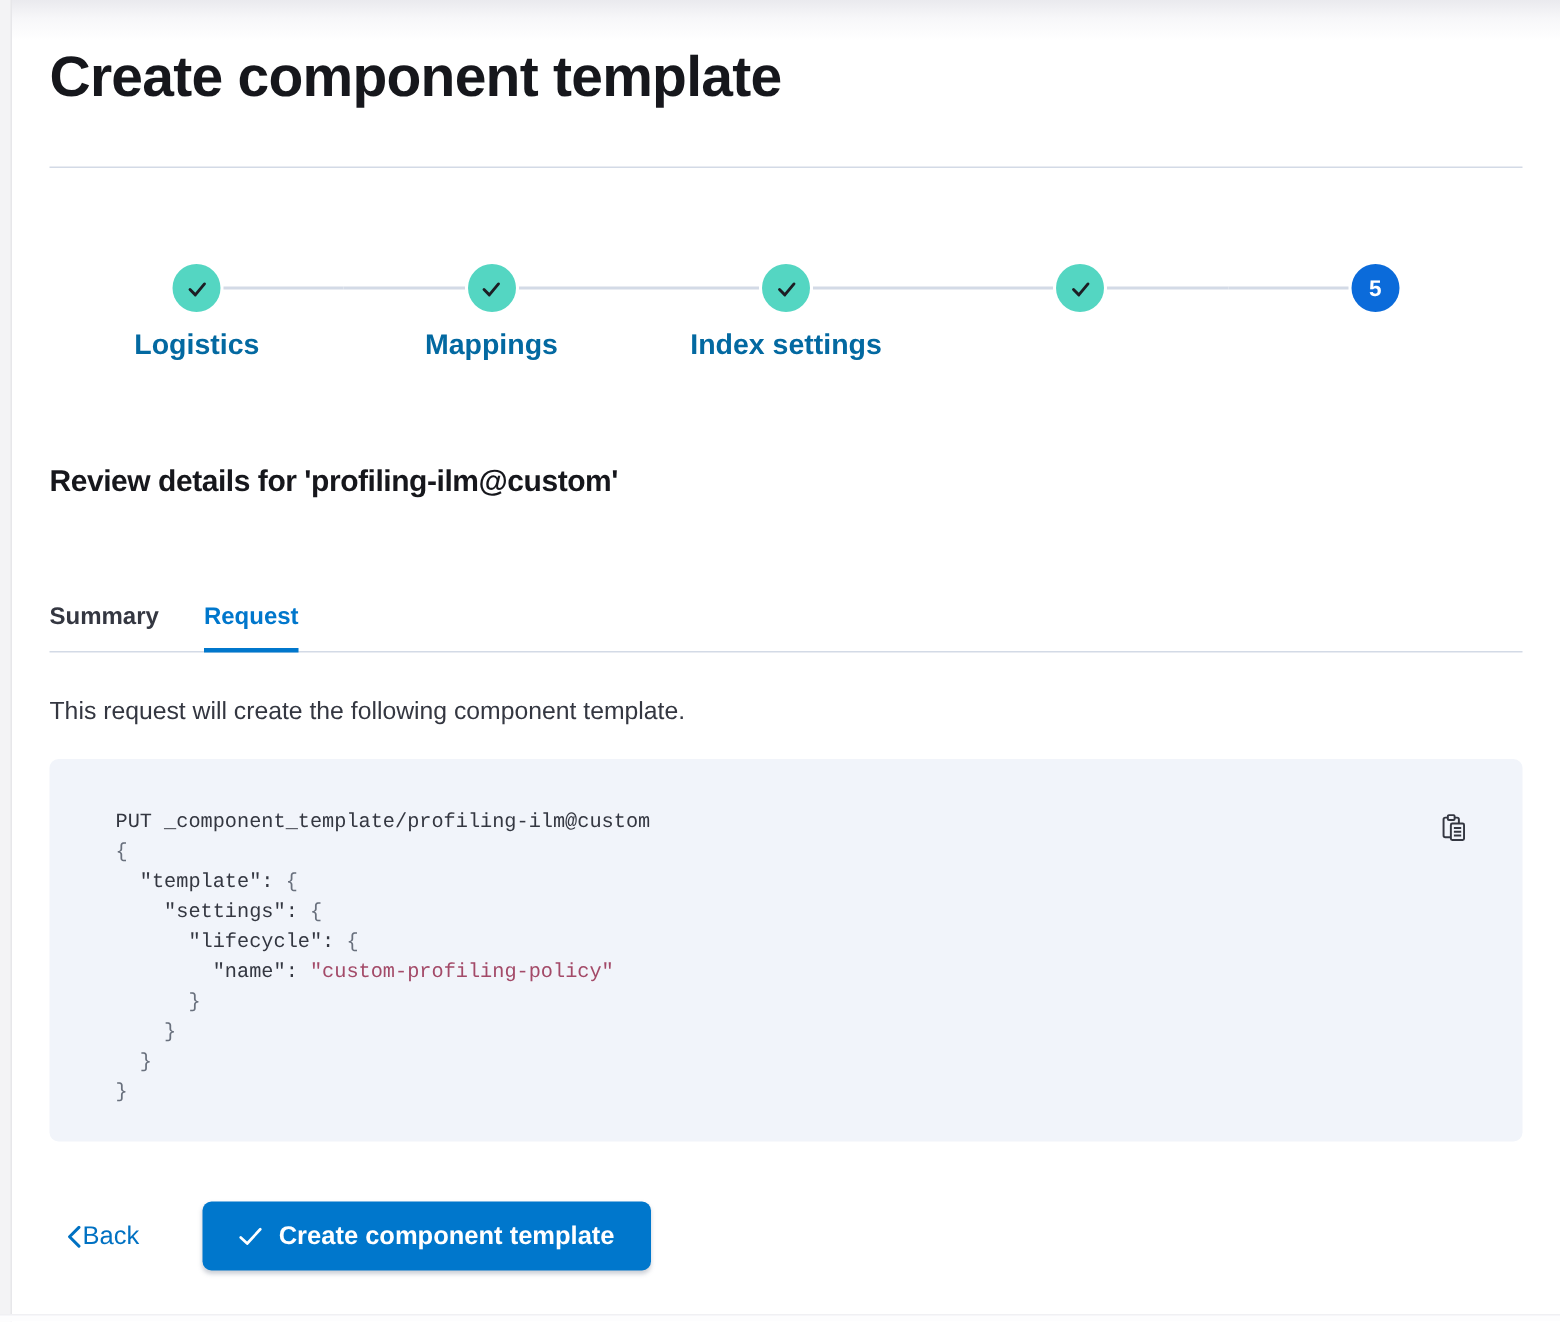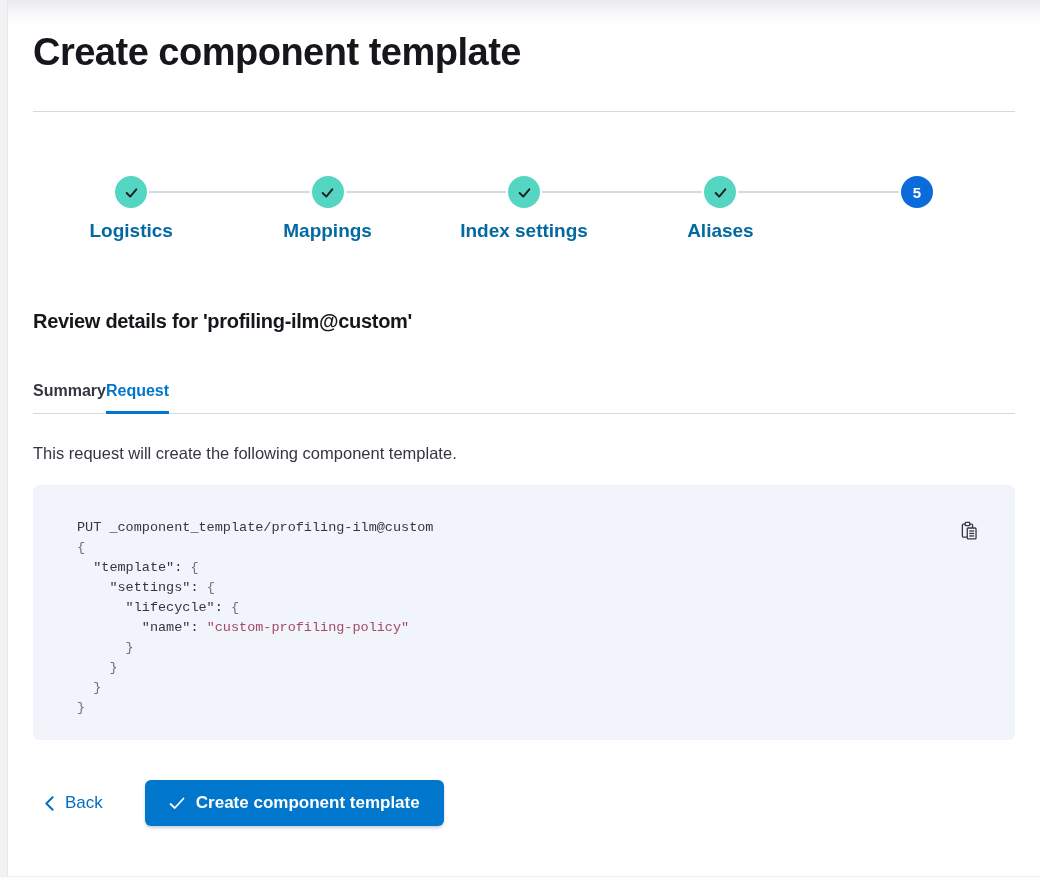--- a/index.html
+++ b/index.html
@@ -68,21 +68,21 @@
     font-size: 19px; font-weight: 700; color: #0369a1;
   }
 
   .review-heading {
     margin-top: 62px;
     font-size: 20px; line-height: 34px; font-weight: 700;
     letter-spacing: -0.3px; color: #16171c;
   }
 
   
-  .tabs { display: flex; margin-top: 44px; border-bottom: 1px solid #d3dae6; }
+  .tabs { display: flex; gap: 30px; margin-top: 65px; border-bottom: 1px solid #d3dae6; }
   .tab {
     font-size: 16px; font-weight: 700; padding-bottom: 11px;
     color: #343741; cursor: pointer; border-bottom: 3px solid transparent;
     margin-bottom: -1px;
   }
   .tab.active { color: #0077cc; border-bottom-color: #0077cc; text-align: right; }
 
   .request-desc { margin-top: 30px; font-size: 16.5px; color: #343741; }
 
   
@@ -104,21 +104,21 @@
   .tok-string { color: #a34a68; }
   .copy-btn {
     position: absolute; top: 36px; right: 36px;
     background: none; border: none; cursor: pointer; padding: 0;
     line-height: 0;
   }
 
   
   .footer-actions { display: flex; align-items: center; margin-top: 40px; }
   .back-link {
-    display: inline-flex; align-items: center; gap: 10px;
+    display: inline-flex; align-items: center; gap: 0;
     margin-left: 11px;
     color: #0071c2; font-size: 17px; font-weight: 500;
     text-decoration: none; cursor: pointer;
   }
   .submit-btn {
     margin-left: 42px;
     display: inline-flex; align-items: center; gap: 11px;
     height: 46px; padding: 0 24px;
     background: #0077cc; color: #ffffff;
     border: none; border-radius: 6px;
@@ -164,21 +164,20 @@
         </svg>
       </span>
       <div class="step-label">Index settings</div>
     </div>
     <div class="step complete">
       <span class="step-circle">
         <svg width="15" height="15" viewBox="0 0 14 14" fill="none">
           <polyline points="2.5,7.5 5.8,10.8 11.5,4" stroke="#1d1e24" stroke-width="1.8" stroke-linecap="round" stroke-linejoin="round"></polyline>
         </svg>
       </span>
-      <div class="step-label">Aliases</div>
     </div>
     <div class="step current">
       <span class="step-circle">
         <span>5</span>
       </span>
     </div>
   </div>
 
   <h2 class="review-heading">Review details for 'profiling-ilm@custom'</h2>
 

